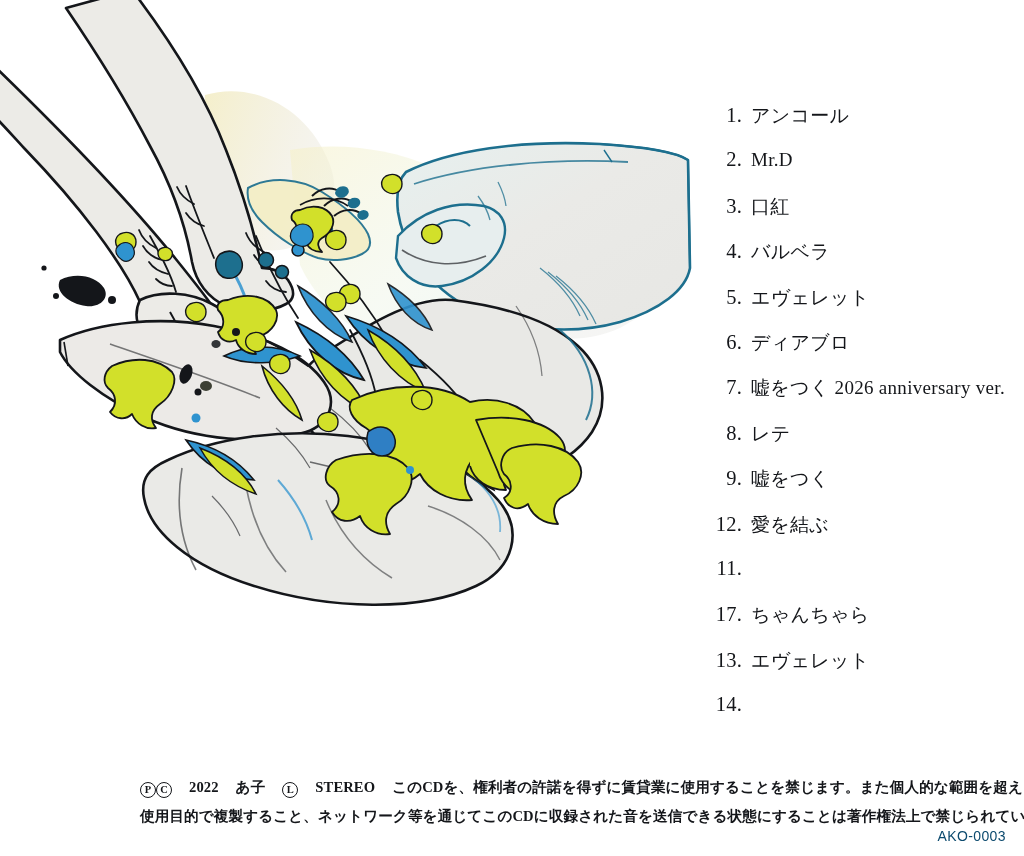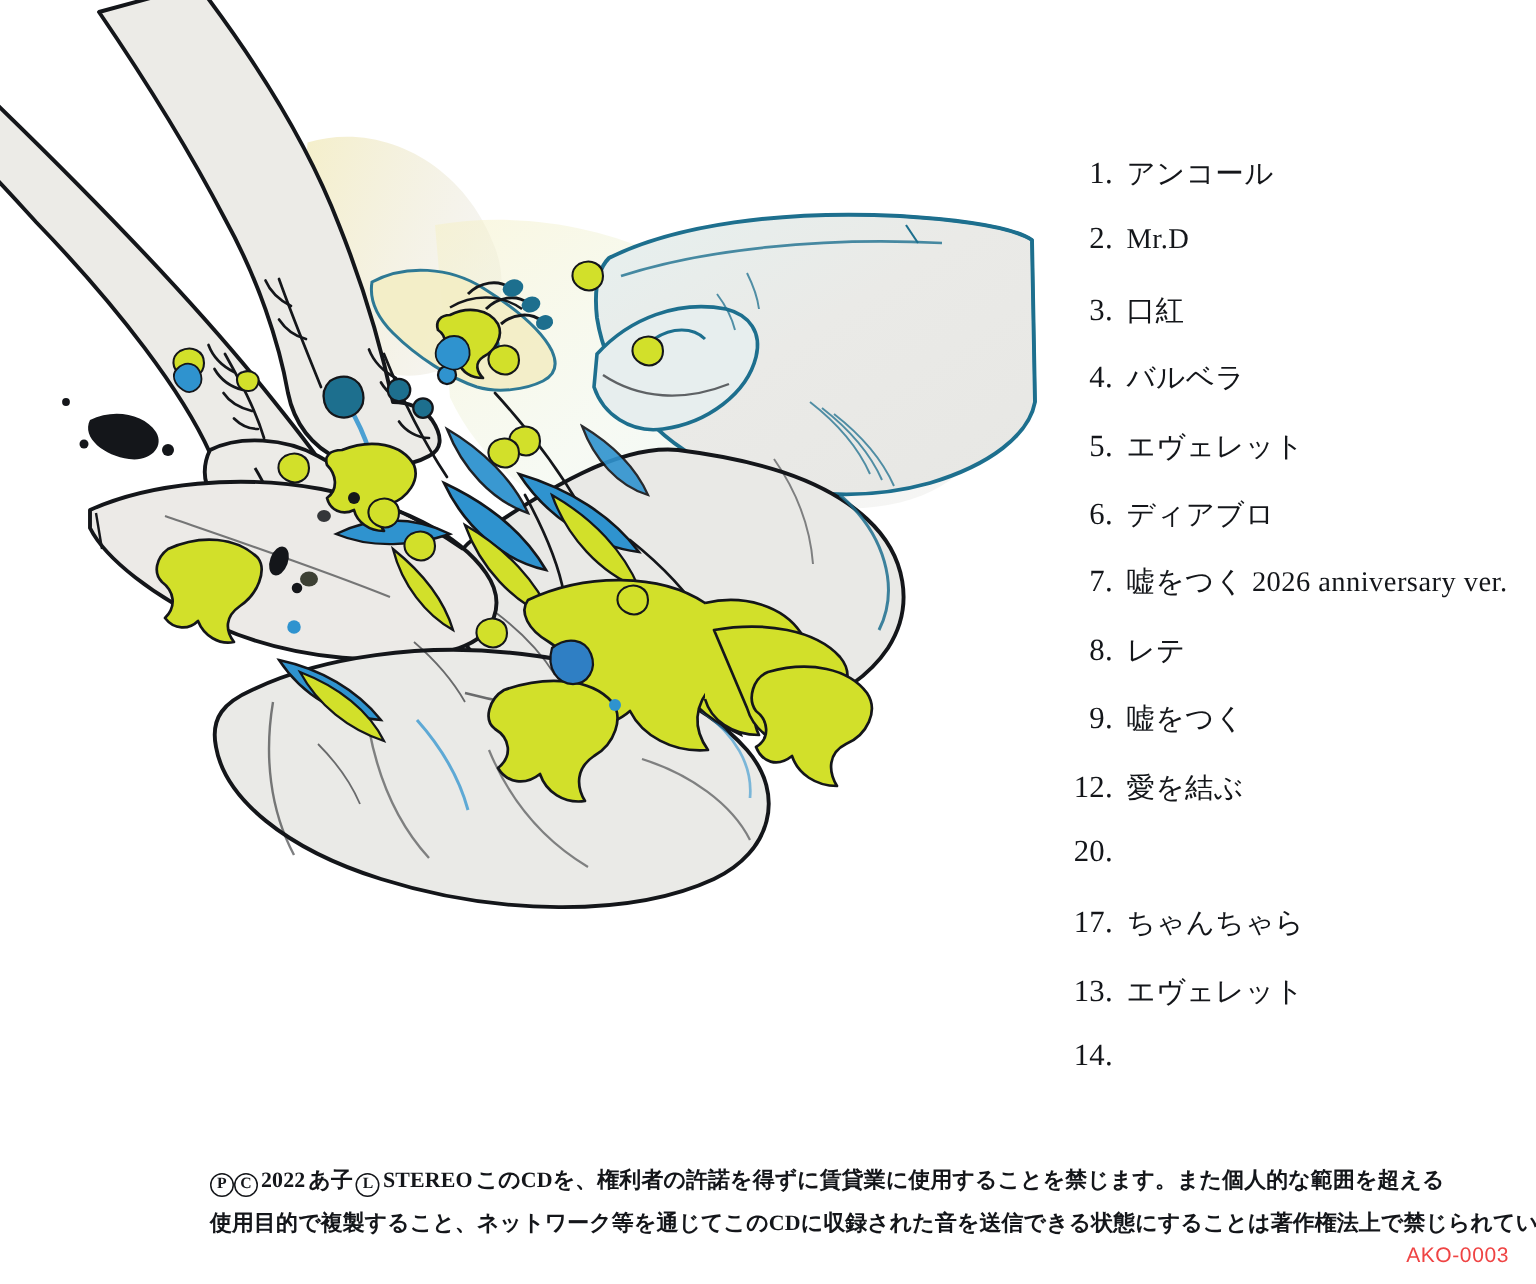--- a/index.html
+++ b/index.html
@@ -73,30 +73,30 @@
     height: 14px;
     line-height: 13px;
     border: 1.2px solid #14161a;
     border-radius: 50%;
     text-align: center;
     font-size: 10.5px;
     font-weight: 700;
     vertical-align: -1px;
     margin-right: 0px;
   }
-  .sp-l-wide { margin-left: 2px; }
+  .sp-l-wide { margin-left: 17px; }
 
   #catalog {
     position: absolute;
     right: 18px;
     top: 828px;
     font-family: "Liberation Sans", "DejaVu Sans", sans-serif;
     font-size: 14px;
     letter-spacing: 0.4px;
-    color: #ef4444;
+    color: #0c4a6e;
   }
 </style>
 </head>
 <body>
 
 <div id="artwork">
   <svg viewBox="0 0 720 760" xmlns="http://www.w3.org/2000/svg">
     <defs>
       <linearGradient id="washA" x1="0" y1="0" x2="1" y2="1">
         <stop offset="0%" stop-color="#f6f0c4" stop-opacity="0.95"></stop>
@@ -382,21 +382,21 @@
   </div>
   <div class="track-row">
     <span class="track-num">9.</span>
     <span class="track-title">嘘をつく</span>
   </div>
   <div class="track-row">
     <span class="track-num">12.</span>
     <span class="track-title">愛を結ぶ</span>
   </div>
   <div class="track-row">
-    <span class="track-num">20.</span>
+    <span class="track-num">11.</span>
   </div>
   <div class="track-row">
     <span class="track-num">17.</span>
     <span class="track-title">ちゃんちゃら</span>
   </div>
   <div class="track-row">
     <span class="track-num">13.</span>
     <span class="track-title">エヴェレット</span>
   </div>
   <div class="track-row">

